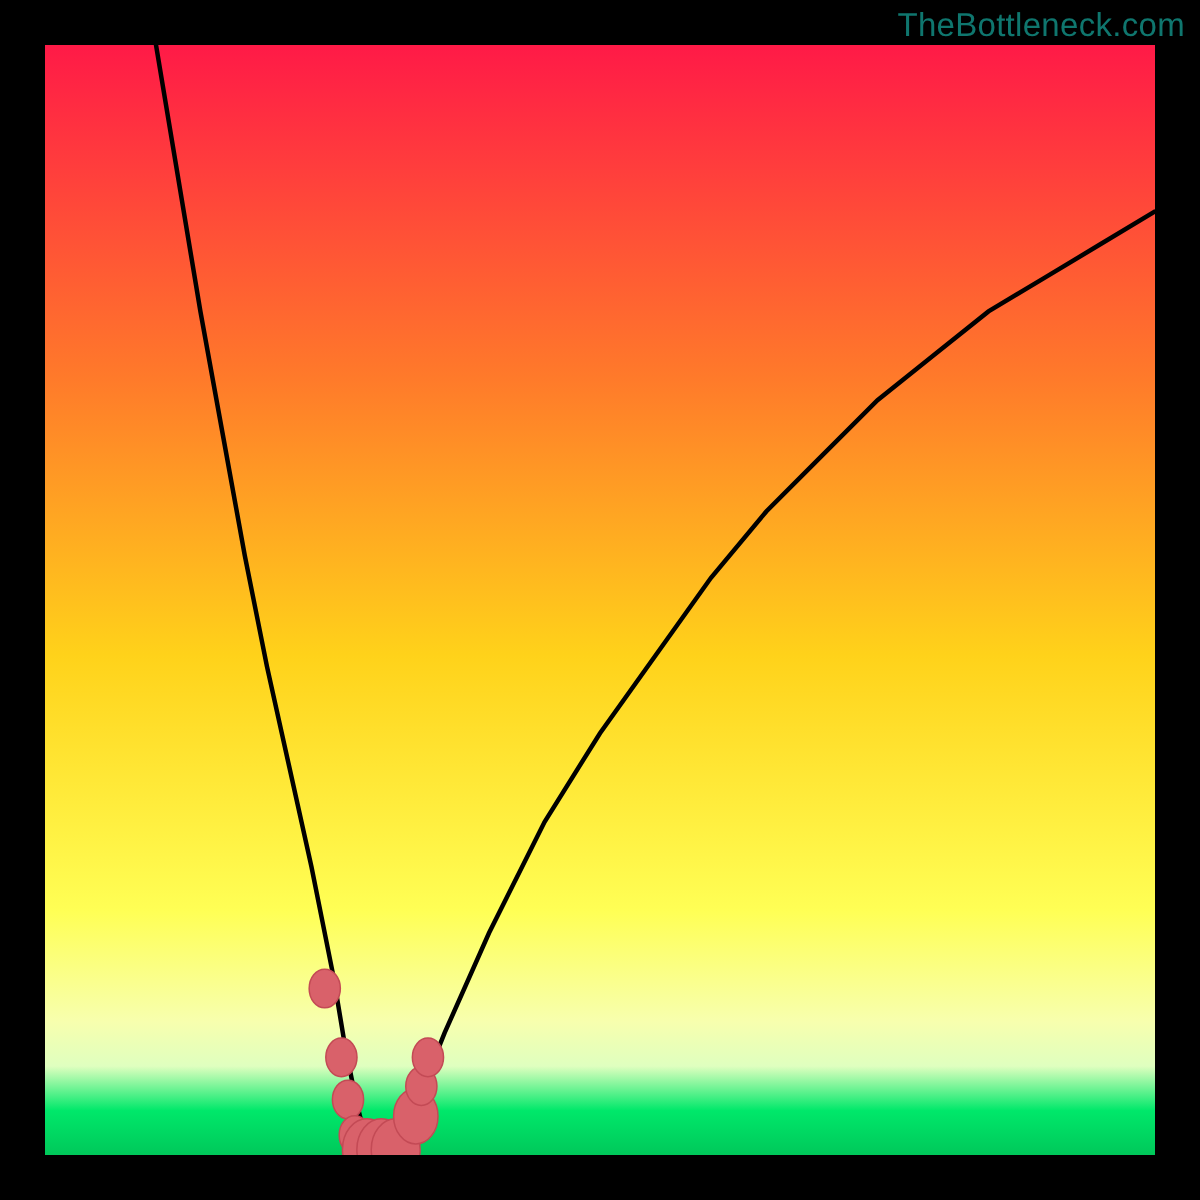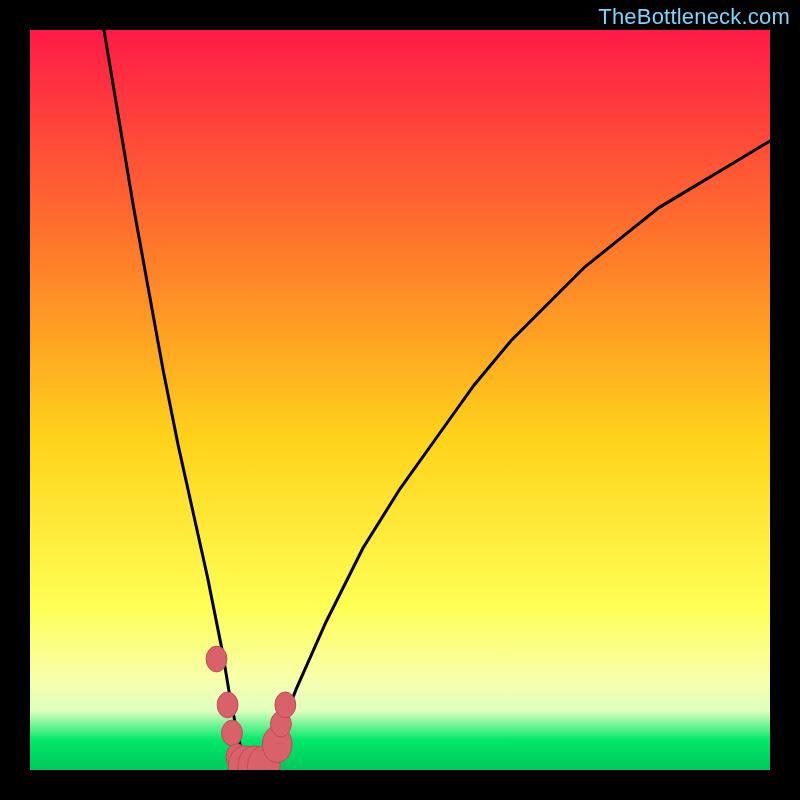--- a/index.html
+++ b/index.html
@@ -23,21 +23,21 @@
     position: absolute;
     left: 0;
     top: 0;
     width: 740px;
     height: 740px;
   }
   .watermark {
     position: absolute;
     top: 4px;
     right: 10px;
-    color: #7dd3fc;
+    color: #0f766e;
     font-size: 22px;
     font-weight: 500;
     letter-spacing: 0.2px;
   }
   svg { display: block; }
 </style>
 </head>
 <body>
 
 <div class="watermark">TheBottleneck.com</div>

